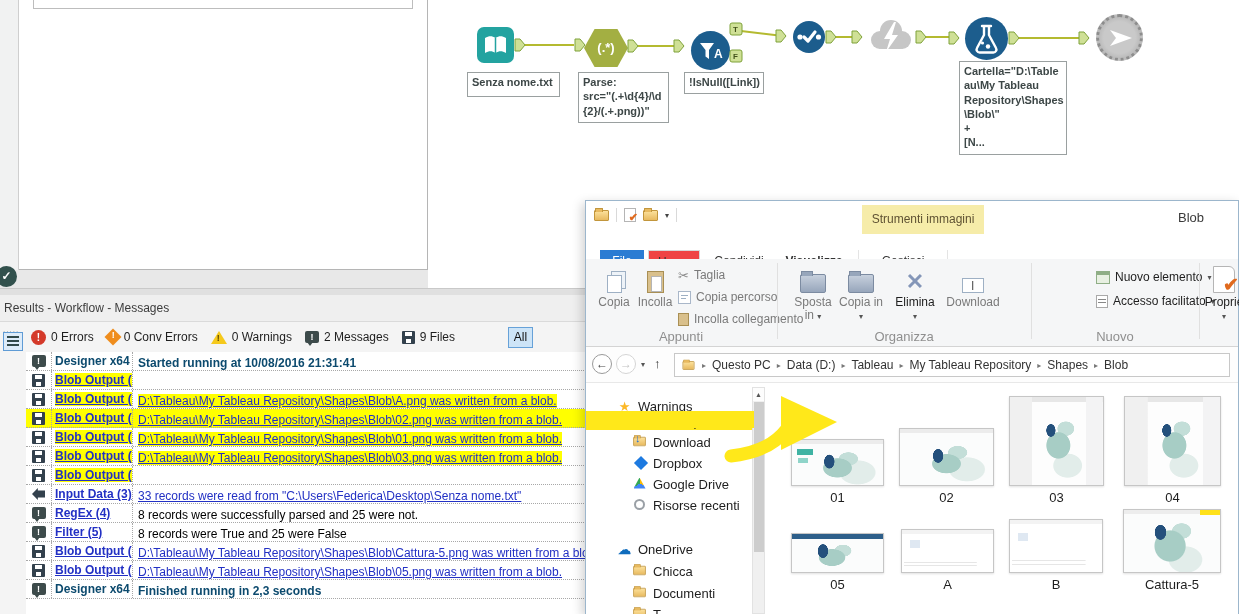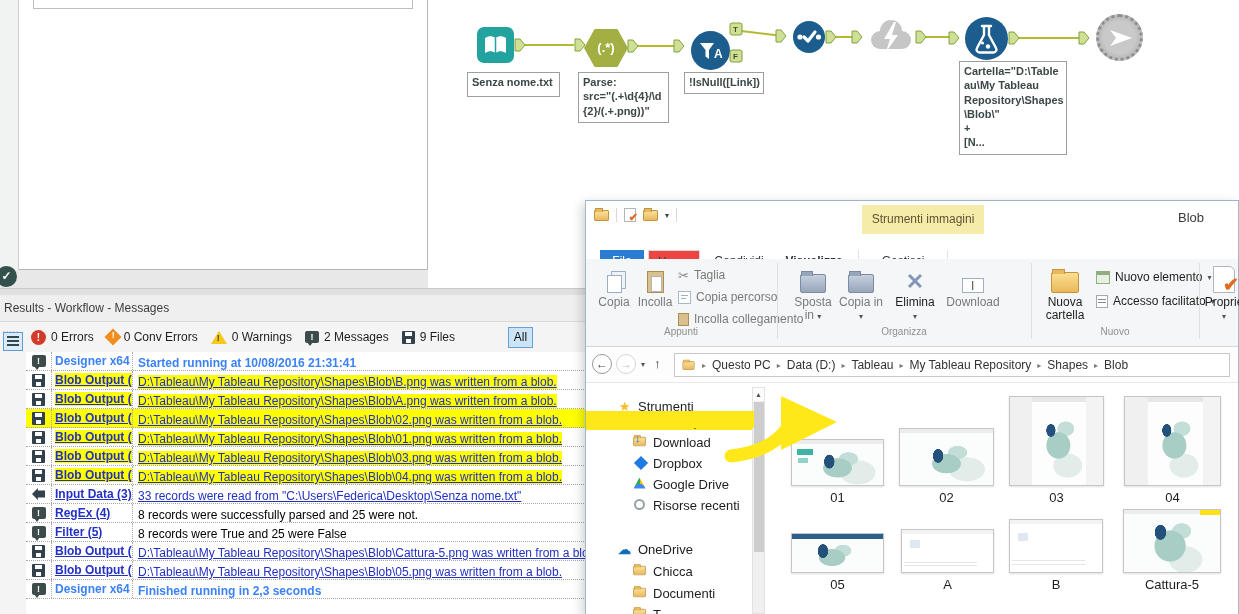--- a/index.html
+++ b/index.html
@@ -55,21 +55,21 @@
   .btn-all { margin-left:40px; width:25px; height:21px; background:#cde4f7; border:1px solid #66a1d8; font-size:12px; color:#111; text-align:center; line-height:19px; }
 
   .res-grid { position:absolute; left:26px; top:57px; width:560px; }
   .row { display:flex; height:19px; border-bottom:1px dotted #a8a8a8; font-size:12px; align-items:center; }
   .row.full { background:#ffff00; }
   .c-icon { width:26px; height:100%; border-right:1px dotted #a8a8a8; display:flex; align-items:center; justify-content:center; flex:none; }
   .c-tool { width:81px; height:100%; border-right:1px dotted #a8a8a8; display:flex; align-items:center; padding-left:3px; flex:none; overflow:hidden; white-space:nowrap; }
   .c-text { flex:1; height:100%; display:flex; align-items:flex-end; padding-left:5px; overflow:hidden; white-space:nowrap; }
   .row a { color:#2230c4; text-decoration:underline; cursor:pointer; }
   .c-tool a { font-weight:bold; }
-  .row.sys .c-tool, .row.sys .c-text { font-weight:bold; color:#3b82f6; }
+  .row.sys .c-tool, .row.sys .c-text { font-weight:bold; color:#0c4a6e; }
   .row.hl a { background:#ffff00; }
   .ric-input { width:13px; height:12px; background:#33414d; clip-path:polygon(0 20%,55% 20%,55% 0,100% 50%,55% 100%,55% 80%,0 80%); transform:rotate(180deg); }
 
   
   #explorer { left:585px; top:200px; width:654px; height:414px; background:#fff; border:1px solid #9cb6cc; box-shadow:-3px 3px 10px rgba(0,0,0,.18); z-index:3; }
   .ex-title { position:absolute; left:0; top:0; width:100%; height:33px; background:#fff; }
   .qat { position:absolute; left:8px; top:7px; display:flex; align-items:center; gap:7px; }
   .mini-folder { width:15px; height:11px; background:linear-gradient(#fce19b,#e8ba60); border:1px solid #c2963c; border-radius:1px; position:relative; }
   .mini-folder:before { content:""; position:absolute; left:0; top:-3px; width:6px; height:3px; background:#e8ba60; border:1px solid #c2963c; border-bottom:none; border-radius:1px 1px 0 0; }
   .qat .sep { width:1px; height:14px; background:#d9d9d9; }
@@ -81,21 +81,21 @@
 
   .ex-tabs { position:absolute; left:0; top:33px; width:100%; height:25px; background:#fff; }
   .tab { position:absolute; top:3px; height:22px; font-size:12px; color:#333; text-align:center; line-height:22px;margin-top:13px; }
   .tab-file { left:14px; width:44px; background:#2b7cd3; color:#fff; }
   .tab-home { left:62px; width:52px; background:#ef4444; border:1px solid #d8d8d8; border-bottom:none; }
   .tab-share { left:118px; width:70px; }
   .tab-view { left:192px; width:72px;font-weight:bold; }
   .tab-manage { left:272px; width:90px; border-left:1px solid #e4e4e4; border-right:1px solid #e4e4e4; }
 
   .ex-ribbon { position:absolute; left:0; top:58px; width:100%; height:88px; background:#f5f6f7; border-bottom:1px solid #d4d4d4; font-size:12px; color:#7a7a7a; }
-  .rgroup-label { position:absolute; bottom:9px; width:100%; text-align:center; font-size:10px; color:#8f8f8f; }
+  .rgroup-label { position:absolute; bottom:2px; width:100%; text-align:center; font-size:13px; color:#8f8f8f; }
   .rsep { position:absolute; top:4px; width:1px; height:76px; background:#e0e0e0; }
   .rb-big { position:absolute; top:4px; text-align:center; }
   .rb-big .bicon { height:30px; display:flex; align-items:flex-end; justify-content:center; margin-bottom:3px; }
   .rb-lbl { line-height:13px; }
   .dk { color:#1e1e1e; }
   .dd { font-size:8px; color:#555; }
   .rb-small { position:absolute; display:flex; align-items:center; gap:5px; height:22px; white-space:nowrap; }
   
   .ic-copy { width:15px; height:18px; background:#fff; border:1px solid #9eb0c4; box-shadow:4px -4px 0 -1px #eef3f8, 4px -4px 0 0 #9eb0c4; }
   .ic-paste { width:17px; height:22px; background:#d9c08c; border:1px solid #a98f54; position:relative; }
@@ -340,23 +340,20 @@
           <span>Started running  at 10/08/2016 21:31:41</span>
         </span>
       </div>
     <div class="row hl">
         <span class="c-icon">
           <span class="ic-file"></span>
         </span>
         <span class="c-tool">
           <a>Blob Output (8)</a>
         </span>
-        <span class="c-text">
-          <a>D:\Tableau\My Tableau Repository\Shapes\Blob\B.png was written from a blob.</a>
-        </span>
       </div>
     <div class="row hl">
         <span class="c-icon">
           <span class="ic-file"></span>
         </span>
         <span class="c-tool">
           <a>Blob Output (8)</a>
         </span>
         <span class="c-text">
           <a>D:\Tableau\My Tableau Repository\Shapes\Blob\A.png was written from a blob.</a>
@@ -394,23 +391,20 @@
         <span class="c-text">
           <a>D:\Tableau\My Tableau Repository\Shapes\Blob\03.png was written from a blob.</a>
         </span>
       </div>
     <div class="row hl">
         <span class="c-icon">
           <span class="ic-file"></span>
         </span>
         <span class="c-tool">
           <a>Blob Output (8)</a>
-        </span>
-        <span class="c-text">
-          <a>D:\Tableau\My Tableau Repository\Shapes\Blob\04.png was written from a blob.</a>
         </span>
       </div>
     <div class="row">
         <span class="c-icon">
           <span class="ric-input"></span>
         </span>
         <span class="c-tool">
           <a>Input Data (3)</a>
         </span>
         <span class="c-text">
@@ -546,26 +540,20 @@
       </div>
     <div class="rb-big" style="left:356px;width:62px">
         <div class="bicon">
           <span class="ic-rename"></span>
         </div>
         <div class="rb-lbl">Download</div>
       </div>
     <div class="rgroup-label" style="left:192px;width:252px">Organizza</div>
     <div class="rsep" style="left:445px"></div>
 
-    <div class="rb-big dk" style="left:452px;width:54px">
-        <div class="bicon">
-          <span class="folder-gold"></span>
-        </div>
-        <div class="rb-lbl">Nuova cartella</div>
-      </div>
     <div class="rb-small dk" style="left:510px;top:7px">
         <span class="ic-newitem"></span>
         <span>Nuovo elemento</span>
         <span class="dd">▾</span>
       </div>
     <div class="rb-small dk" style="left:510px;top:31px">
         <span class="ic-easy"></span>
         <span>Accesso facilitato</span>
         <span class="dd">▾</span>
       </div>
@@ -599,21 +587,21 @@
         <span class="crumb-sep">▸</span>
       <span>Shapes</span>
         <span class="crumb-sep">▸</span>
       <span>Blob</span>
     </div>
   </div>
   <div class="ex-main">
     <div class="sb-hl"></div>
     <div class="sb-item" style="left:31px;top:14px">
         <span class="si si-star">★</span>
-        <span>Strumenti</span>
+        <span>Warnings</span>
       </div>
     <div class="sb-item" style="left:46px;top:29px">
         <span class="si"><span class="si-desktop" style="display:inline-block"></span></span>
         <span>Desktop</span>
       </div>
     <div class="sb-item" style="left:46px;top:50px">
         <span class="si si-down"><span class="mini-folder" style="display:inline-block;transform:scale(.85)"></span></span>
         <span>Download</span>
       </div>
     <div class="sb-item" style="left:46px;top:71px">

